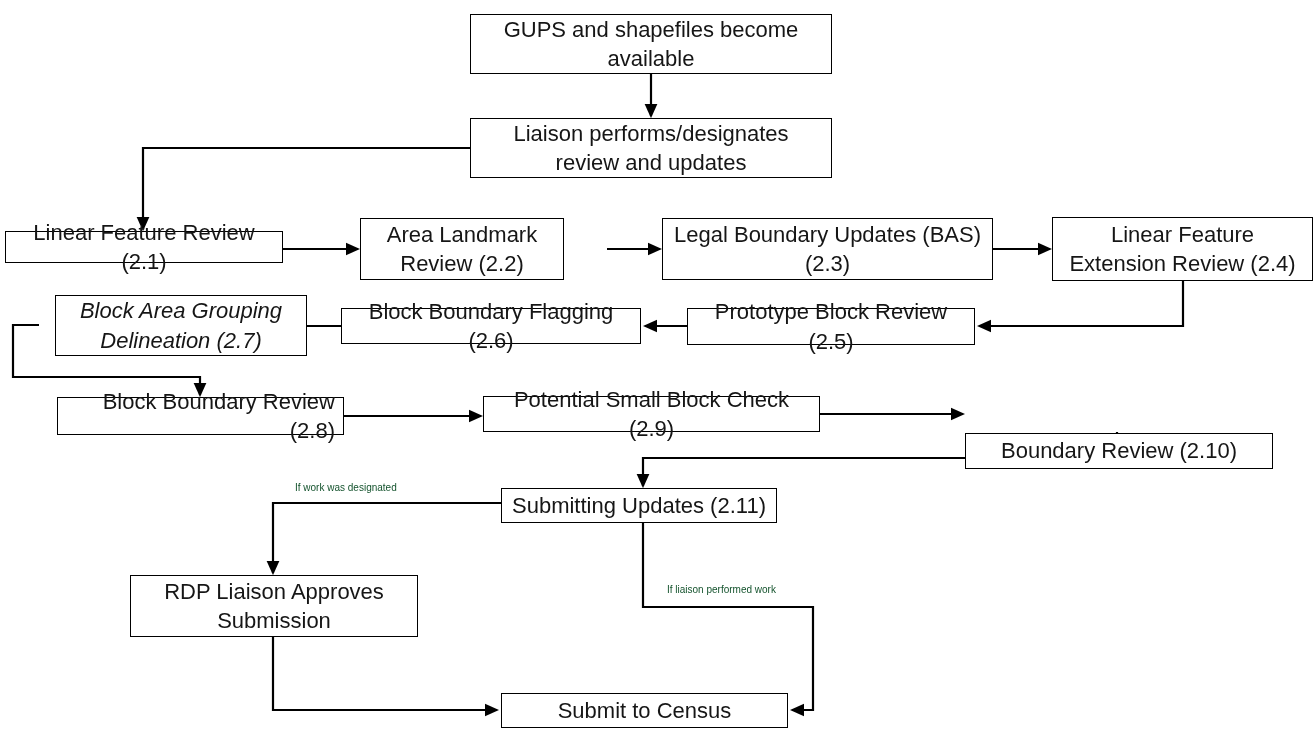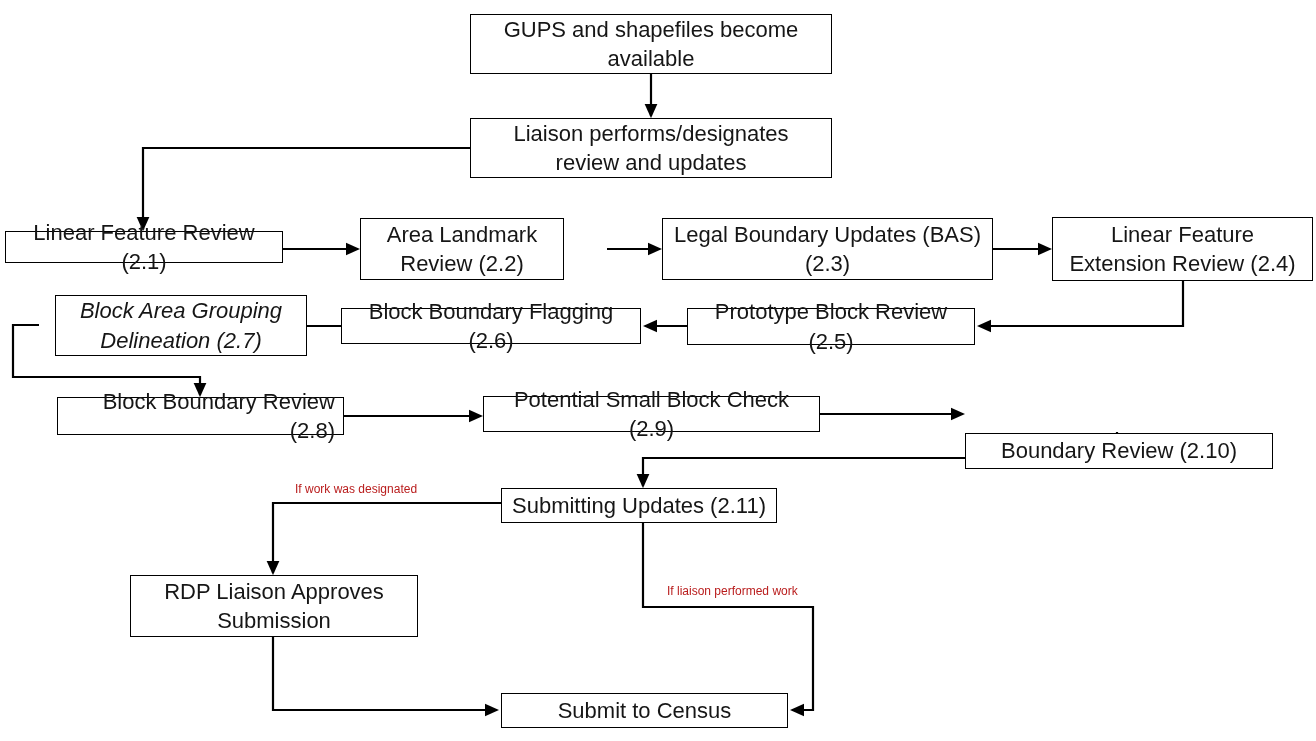--- a/index.html
+++ b/index.html
@@ -34,22 +34,22 @@
   #n-bbf26  { left:341px;  top:308px; width:300px; height:36px; }
   #n-pbr25  { left:687px;  top:308px; width:288px; height:37px; }
   #n-bbr28  { left:57px;   top:397px; width:287px; height:38px;text-align:right; }
   #n-psb29  { left:483px;  top:396px; width:337px; height:36px; }
   #n-br210  { left:965px;  top:396px; width:308px; height:36px;margin-top:37px; }
   #n-su211  { left:501px;  top:488px; width:276px; height:35px; }
   #n-rdp    { left:130px;  top:575px; width:288px; height:62px; }
   #n-stc    { left:501px;  top:693px; width:287px; height:35px; }
   .edge-label {
     position:absolute;
-    font-size:12px;
-    color:#b91c1c;
+    font-size:10px;
+    color:#14532d;
     white-space:nowrap;
   }
   #el-designated { left:295px; top:482px; }
   #el-performed  { left:667px; top:584px; }
 </style>
 </head>
 <body>
 
 <div class="canvas">
 

